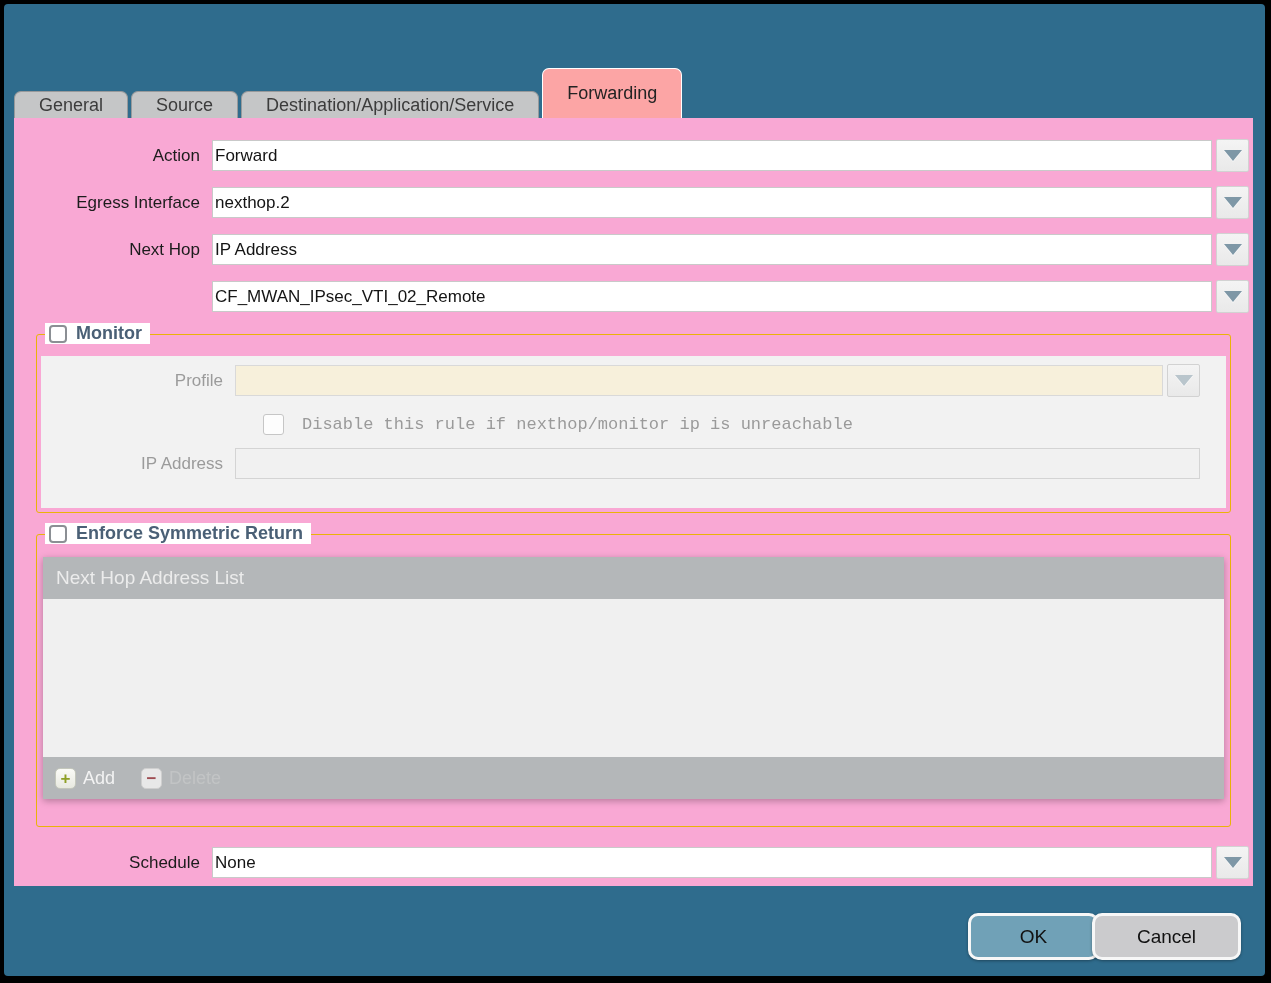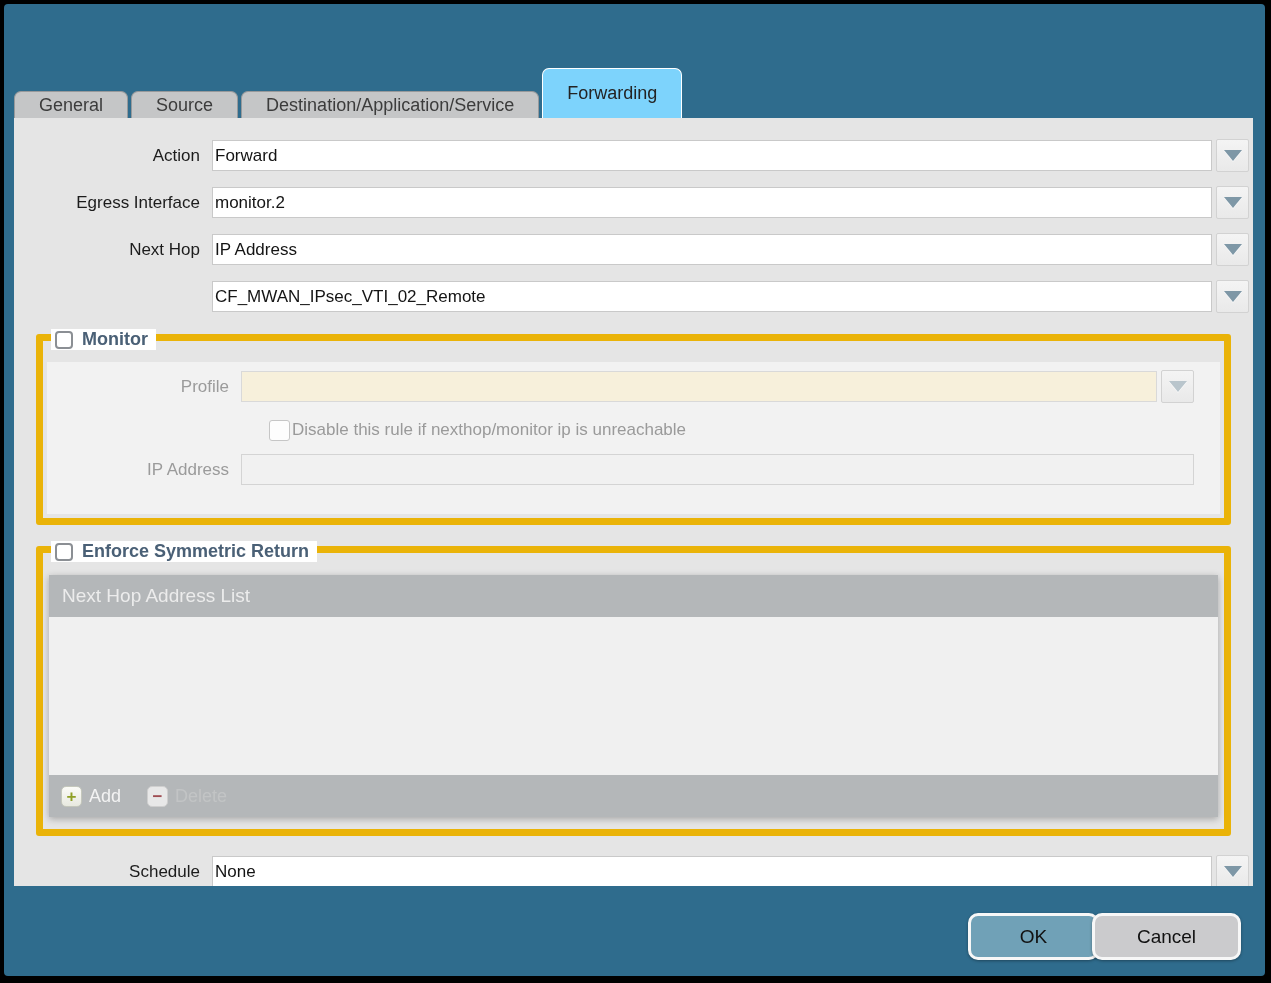--- a/index.html
+++ b/index.html
@@ -41,27 +41,27 @@
     height: 27px; padding: 0 24px;
     display: flex; align-items: center;
     background: #C5C6C7;
     border: 1px solid #97999B; border-bottom: none;
     border-radius: 7px 7px 0 0;
     margin-right: 3px;
     font-size: 18px; color: #3C3C3C;
     cursor: pointer; white-space: nowrap;
   }
   .tab.active {
-    height: 50px; background: #7dd3fc; border-color: #FFFFFF;
+    height: 50px; background: #fca5a5; border-color: #FFFFFF;
     color: #232323; position: relative; z-index: 2;
   }
   
   .content {
     position: absolute; left: 10px; right: 12px; top: 114px; bottom: 90px;
-    background: #e5e5e5; padding-top: 21px;
+    background: #f9a8d4; padding-top: 21px;
     overflow: hidden;
   }
   .form-row { display: flex; align-items: center; margin: 0 4px 14px 0; }
   .form-row .rlabel {
     width: 198px; flex: 0 0 198px; text-align: right; padding-right: 12px;
     font-size: 17px; color: #1C1C1C; white-space: nowrap;
   }
   .fieldwrap { flex: 1; display: flex; align-items: center; }
   .inputbox {
     flex: 1; height: 31px;
@@ -81,48 +81,48 @@
     border-left: 9px solid transparent;
     border-right: 9px solid transparent;
     border-top: 11px solid #7E97A6;
     filter: drop-shadow(0 1px 0 rgba(255,255,255,0.7));
   }
   .dd-btn.disabled .dd-arrow { border-top-color: #B9C5CC; }
   
   .fieldset {
     position: relative;
     margin: 21px 22px 0 22px;
-    border: 7px solid #eab308; border-radius: 3px;
+    border: 1px solid #eab308; border-radius: 3px;
   }
   .legend {
     position: absolute; top: -12px; left: 8px;
     background: #fff; padding: 0 8px 0 4px;
     display: flex; align-items: center; gap: 9px;
     font-size: 18px; font-weight: bold; color: #4A6076;
   }
   .checkbox {
     width: 18px; height: 18px;
     border: 2px solid #8B8F94; border-radius: 4px;
     background: #fff; cursor: pointer; flex: 0 0 18px;
   }
   .checkbox.light { border: 1px solid #C6C6C6; width: 21px; height: 21px; flex-basis: 21px; border-radius: 3px; background: #FDFDFD; }
   
   .monitor-body { background: #F2F2F2; margin: 21px 4px 4px 4px; padding: 8px 0 15px 0; }
   .monitor-body .form-row { margin-right: 26px; }
   .monitor-body .rlabel { color: #9B9B9B; width: 194px; flex-basis: 194px; }
   .inputbox.beige { background: #F7F0DB; border-color: #D9D9D9; }
   .inputbox.gray  { background: #F1F1F1; border-color: #D4D4D4; }
   .chk-row {
-    display: flex; align-items: flex-start; gap: 2px;
+    display: flex; align-items: center; gap: 18px;
     margin: 17px 0 13px 222px;
-    font-size: 17px; color: #9A9A9A;
+    font-size: 17px; color: #9A9A9A; font-family: Liberation Mono, monospace;
   }
   
   .nh-table {
-    margin: 22px 6px 12px 6px;
+    margin: 22px 6px 27px 6px;
     box-shadow: 0 2px 7px rgba(0,0,0,0.28);
   }
   .nh-header {
     height: 42px; background: #B4B7B9;
     display: flex; align-items: center; padding: 0 13px;
     font-size: 19px; color: #ECECEC;
   }
   .nh-body { height: 158px; background: #F0F0F0; }
   .nh-footer {
     height: 42px; background: #B4B7B9;
@@ -172,21 +172,21 @@
         <div class="inputbox">Forward</div>
         <div class="dd-btn">
             <span class="dd-arrow"></span>
           </div>
       </div>
     </div>
 
     <div class="form-row">
       <div class="rlabel">Egress Interface</div>
       <div class="fieldwrap">
-        <div class="inputbox">monitor.2</div>
+        <div class="inputbox">nexthop.2</div>
         <div class="dd-btn">
             <span class="dd-arrow"></span>
           </div>
       </div>
     </div>
 
     <div class="form-row">
       <div class="rlabel">Next Hop</div>
       <div class="fieldwrap">
         <div class="inputbox">IP Address</div>

